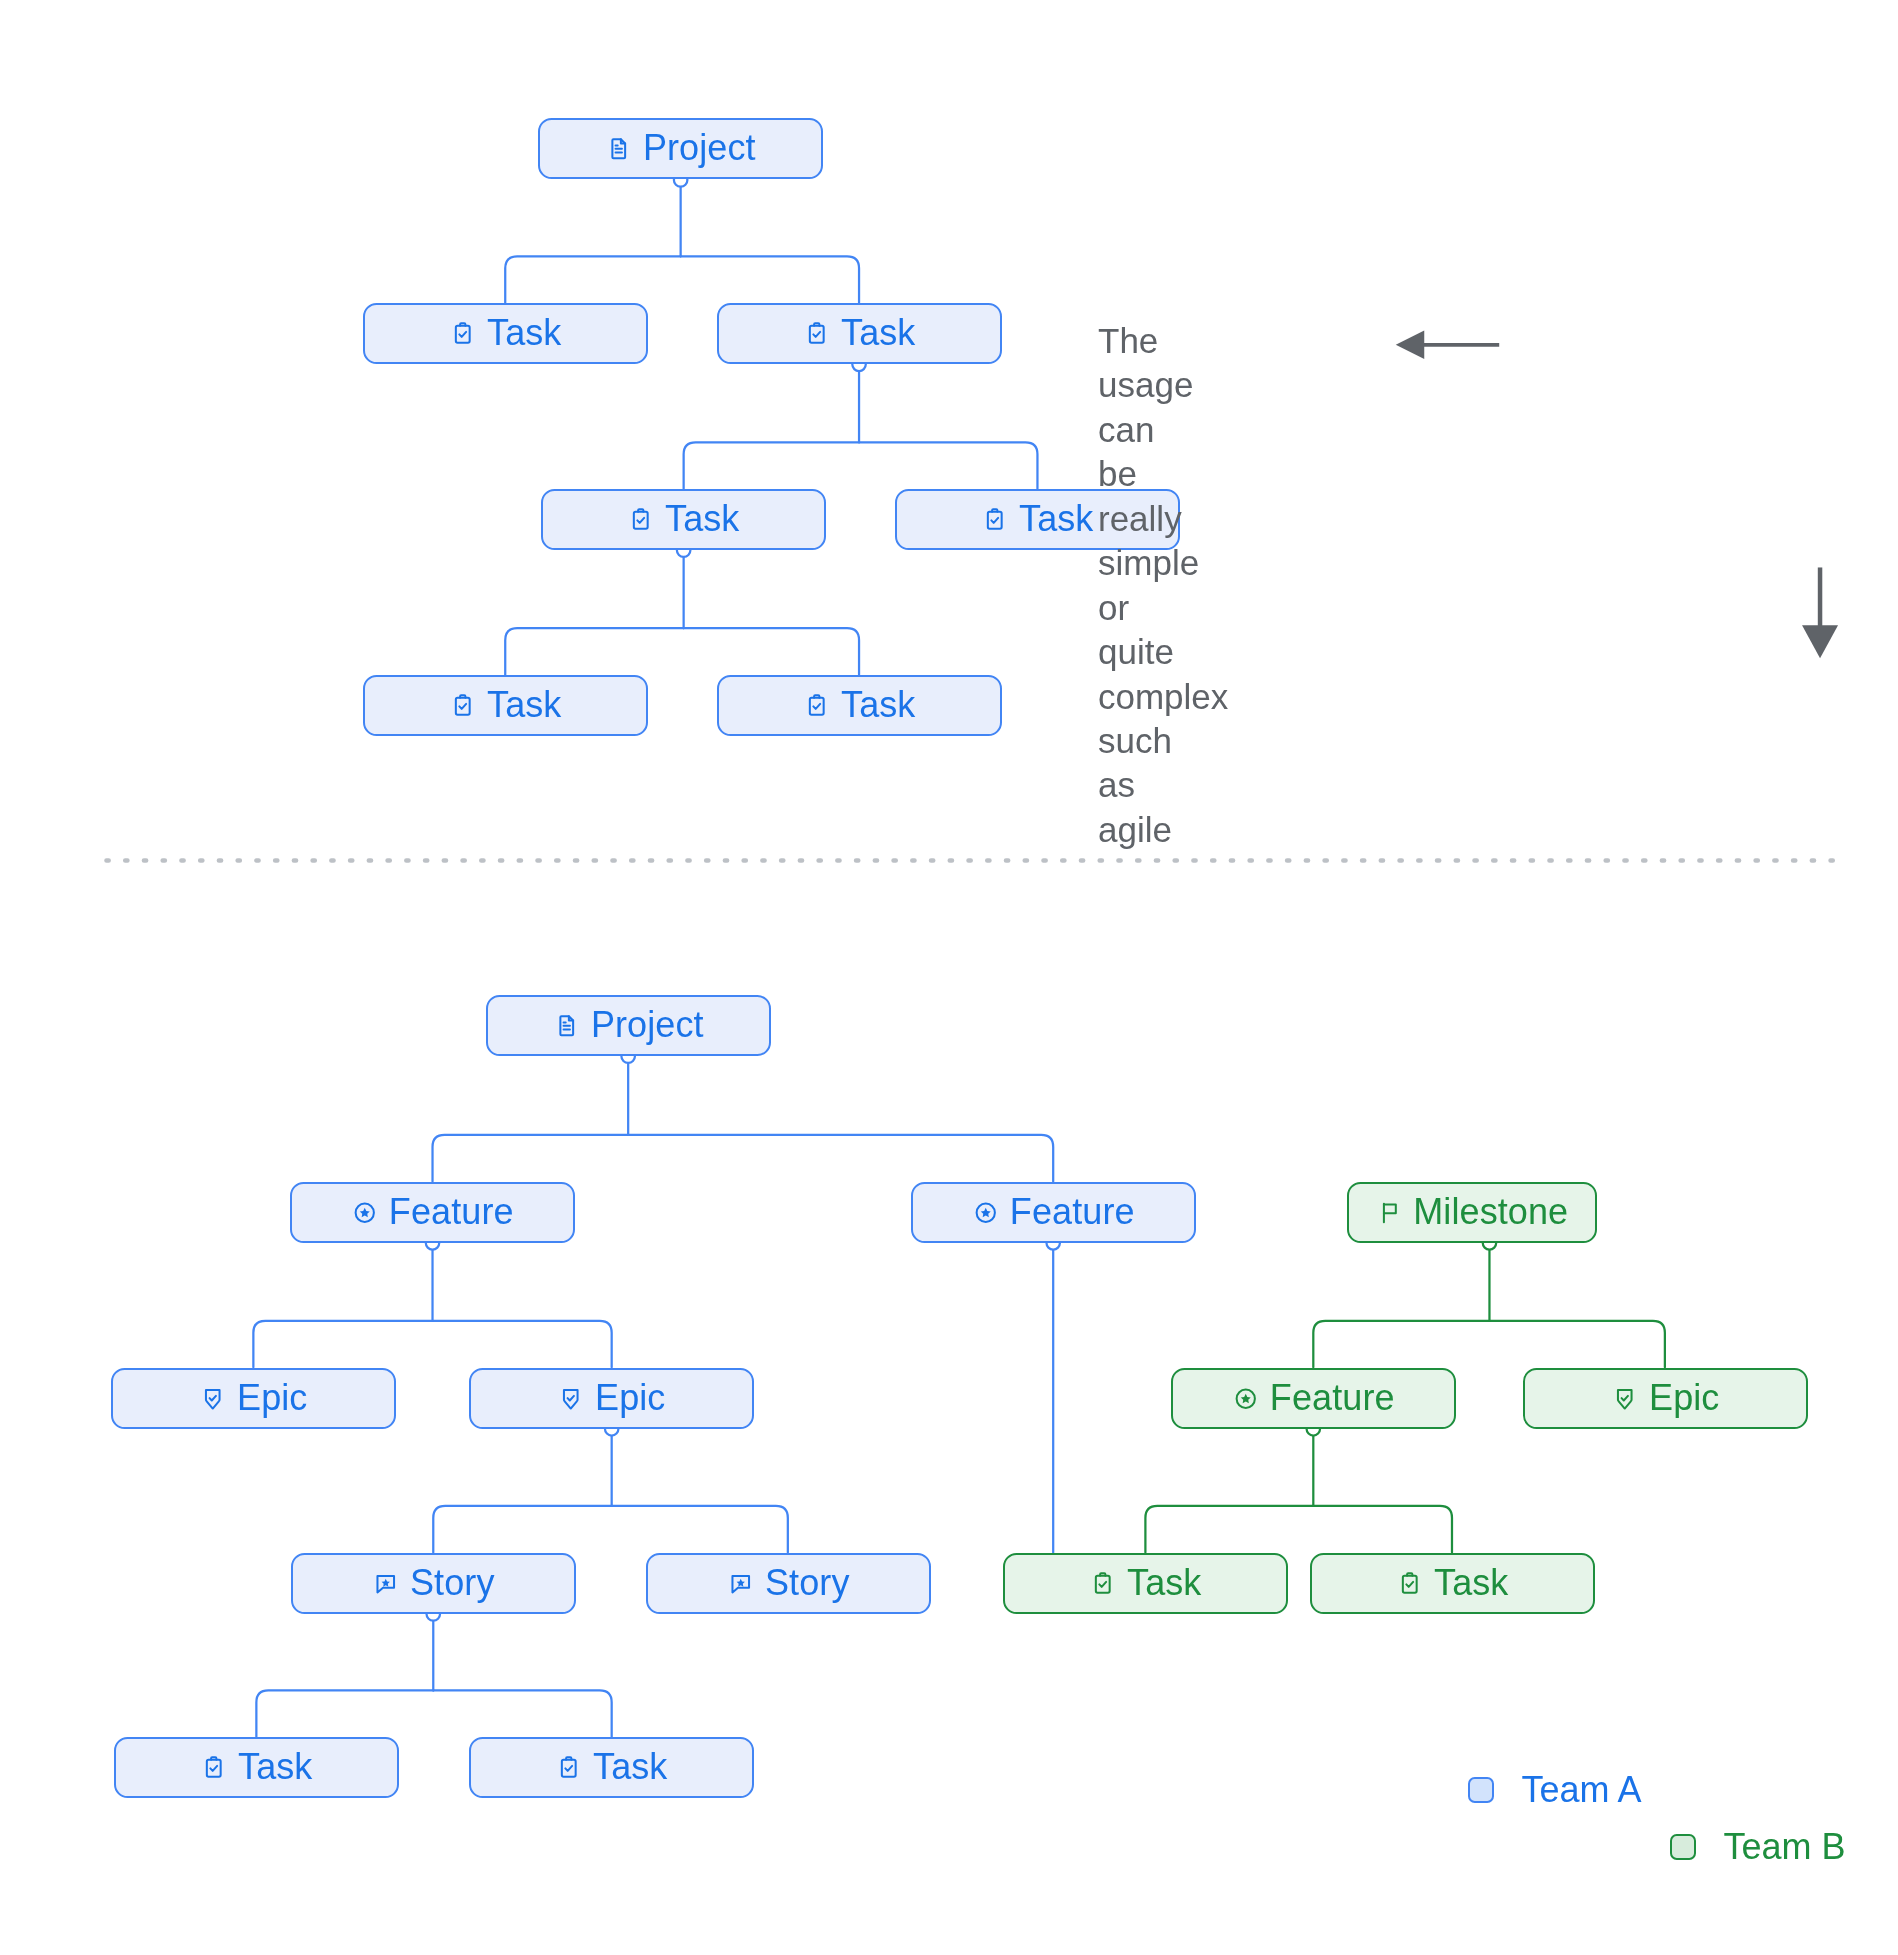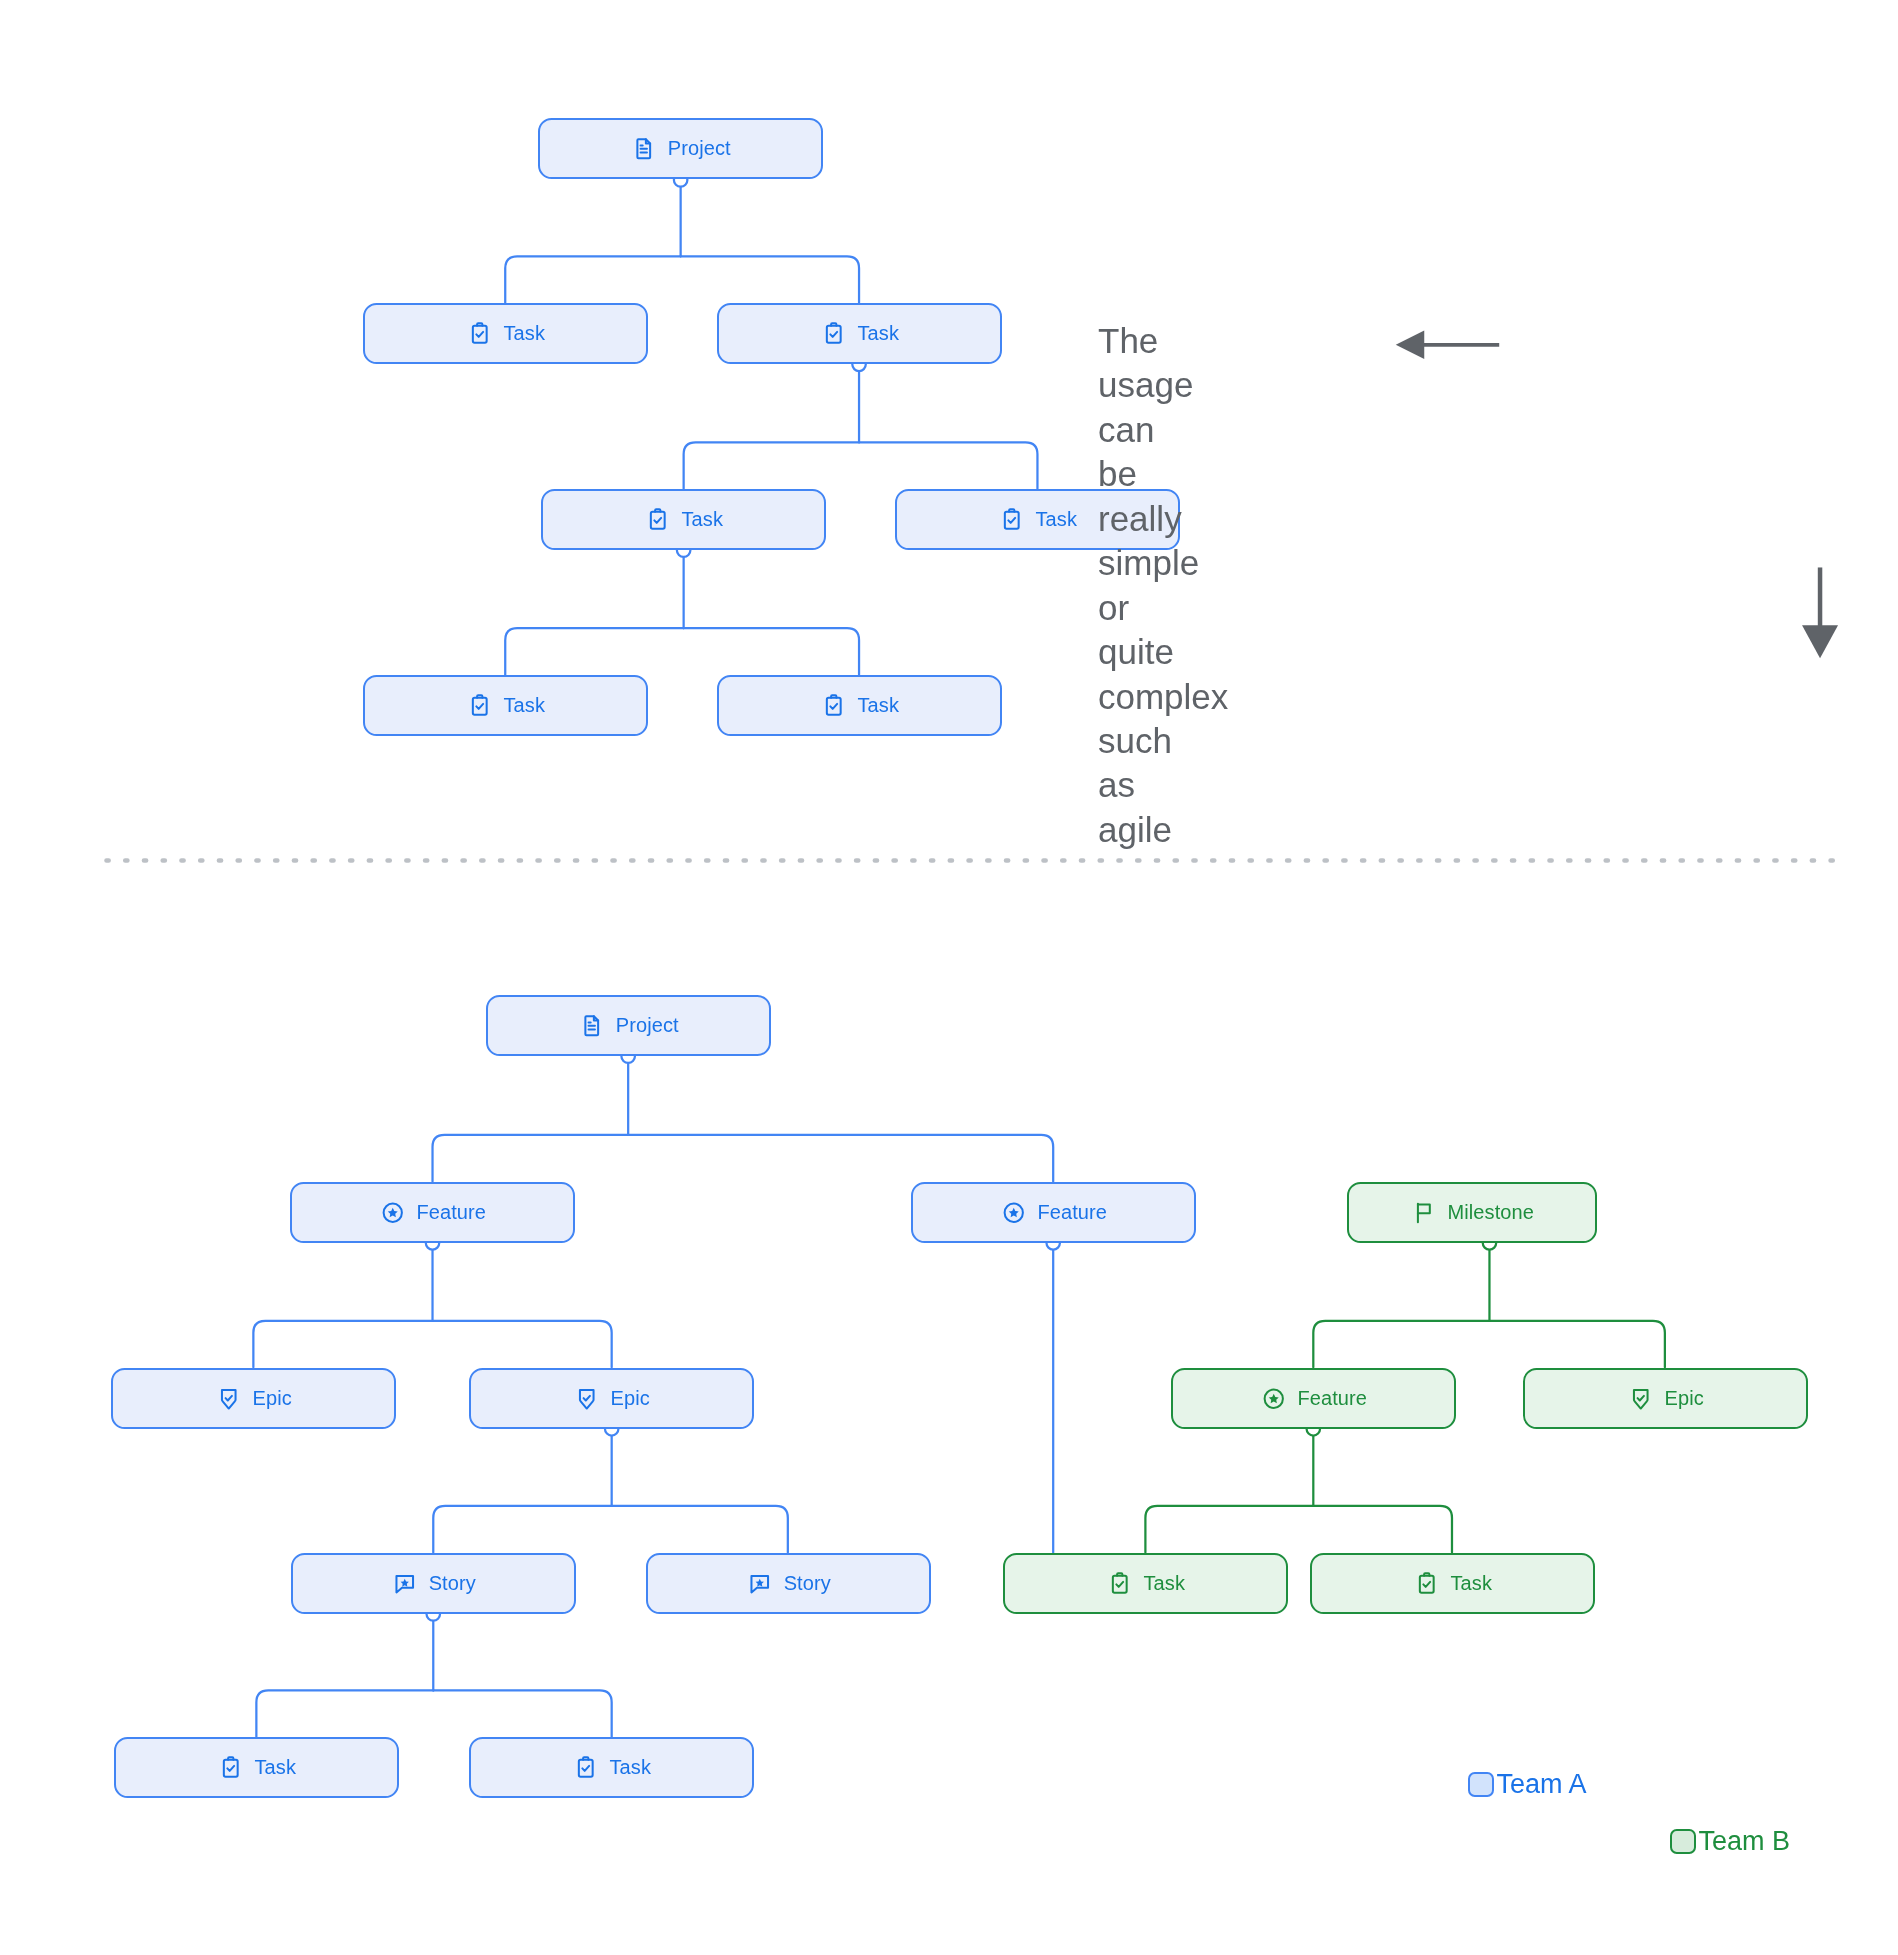--- a/index.html
+++ b/index.html
@@ -30,21 +30,21 @@
   .node-box {
     position: absolute;
     box-sizing: border-box;
     border-radius: 13.5px;
     border-width: 2.2px;
     border-style: solid;
     display: flex;
     align-items: center;
     justify-content: center;
     gap: 10.5px;
-    font-size: 20px;
+    font-size: 36px;
     letter-spacing: 0.1px;
     white-space: nowrap;
   }
   .node-box.team-a {
     background: #e8eefc;
     border-color: #4285f4;
     color: #1a73e8;
   }
   .node-box.team-b {
     background: #e6f4e9;
@@ -70,22 +70,22 @@
     color: #5f6368;
     font-size: 35px;
     line-height: 1.27;
     text-align: right;
     white-space: pre-line;
   }
   .legend {
     position: absolute;
     display: flex;
     align-items: center;
-    gap: 3px;
-    font-size: 27px;
+    gap: 28px;
+    font-size: 36px;
     text-align: center;
   }
   .legend.team-a { color: #1a73e8; }
   .legend.team-b { color: #1e8e3e; }
   .legend-swatch {
     width: 25.5px;
     height: 25.5px;
     border-radius: 6.7px;
     border-width: 2.2px;
     border-style: solid;

